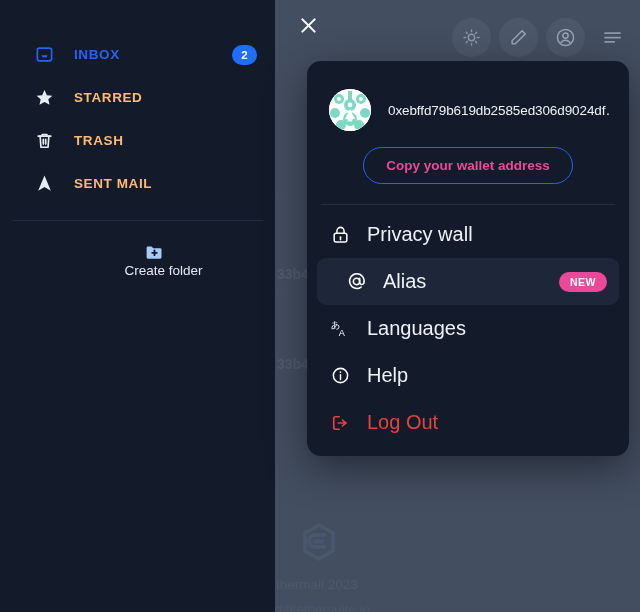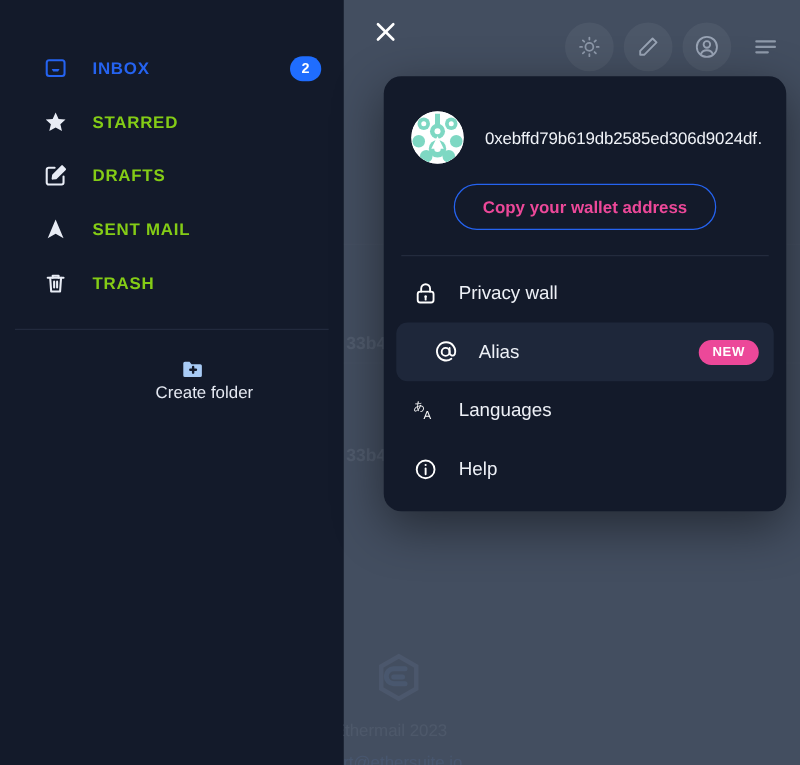--- a/index.html
+++ b/index.html
@@ -30,21 +30,21 @@
   .nav-icon {
     width: 22px; height: 22px;
     display: flex; align-items: center; justify-content: center;
     flex: 0 0 22px;
   }
   .nav-label {
     margin-left: 19px;
     font-size: 13.5px;
     font-weight: bold;
     letter-spacing: 0.6px;
-    color: #84cc16;
+    color: #fdba74;
     white-space: nowrap;
   }
   .nav-item.active .nav-label { color: #2563f0; }
   .nav-badge {
     margin-left: auto;
     min-width: 25px; height: 20px;
     border-radius: 10px;
     background: #1f6dff;
     color: #ffffff;
     font-size: 11.5px; font-weight: bold;
@@ -188,21 +188,21 @@
     border-radius: 9px;
     cursor: pointer;
   }
   .menu-item.highlight { background: #1e273a; padding-left: 28px; }
   .mi-icon {
     width: 22px; height: 22px; flex: 0 0 22px;
     display: flex; align-items: center; justify-content: center;
   }
   .mi-label {
     margin-left: 16px;
-    font-size: 15px;
+    font-size: 20px;
     color: #eef1f7;
     white-space: nowrap;
   }
   .menu-item.danger .mi-label { color: #e8413f; }
   .mi-badge {
     margin-left: auto;
     background: #ec4899;
     color: #fff;
     font-size: 10.5px; font-weight: bold;
     letter-spacing: 0.5px;
@@ -258,50 +258,41 @@
 
       <div class="nav-item">
         <span class="nav-icon">
           <svg width="19" height="19" viewBox="0 0 24 24" fill="#e8ecf5">
             <polygon points="12,2.5 15,9 22,9.7 16.8,14.3 18.4,21.2 12,17.6 5.6,21.2 7.2,14.3 2,9.7 9,9"></polygon>
           </svg>
         </span>
         <span class="nav-label">STARRED</span>
       </div>
 
-      <div class="nav-item">
-        <span class="nav-icon">
-          <svg width="19" height="19" viewBox="0 0 24 24" fill="none" stroke="#e8ecf5" stroke-width="2.1" stroke-linecap="round" stroke-linejoin="round">
-            <path d="M20 13v6a2 2 0 0 1-2 2H5a2 2 0 0 1-2-2V6a2 2 0 0 1 2-2h6"></path>
-            <path d="M18.5 2.5 21.5 5.5 12.5 14.5 9 15 9.5 11.5z" fill="#e8ecf5"></path>
-          </svg>
-        </span>
-        <span class="nav-label">DRAFTS</span>
-      </div>
-
-
-      <div class="nav-item">
-        <span class="nav-icon">
-          <svg width="19" height="19" viewBox="0 0 24 24" fill="#e8ecf5">
-            <path d="M12 2 L20 21 L12 16.5 L4 21 Z"></path>
-          </svg>
-        </span>
-        <span class="nav-label">SENT MAIL</span>
-      </div>
+
 
       <div class="nav-item">
         <span class="nav-icon">
           <svg width="19" height="19" viewBox="0 0 24 24" fill="none" stroke="#e8ecf5" stroke-width="2.1" stroke-linecap="round" stroke-linejoin="round">
             <path d="M4 6.5h16"></path>
             <path d="M9 6.5V4.5h6v2"></path>
             <path d="M6.5 6.5 7.5 20.5h9l1-14"></path>
             <path d="M10.5 10.5v6M13.5 10.5v6"></path>
           </svg>
         </span>
         <span class="nav-label">TRASH</span>
+      </div>
+
+      <div class="nav-item">
+        <span class="nav-icon">
+          <svg width="19" height="19" viewBox="0 0 24 24" fill="#e8ecf5">
+            <path d="M12 2 L20 21 L12 16.5 L4 21 Z"></path>
+          </svg>
+        </span>
+        <span class="nav-label">SENT MAIL</span>
       </div>
 
     </div>
 
     <div class="nav-sep"></div>
 
     <div class="create-folder">
       <span class="nav-icon">
         <svg width="21" height="21" viewBox="0 0 24 24">
           <path d="M3 6.5a1.5 1.5 0 0 1 1.5-1.5h4.2l1.8 2.2h8a1.5 1.5 0 0 1 1.5 1.5v8.8a1.5 1.5 0 0 1-1.5 1.5h-14A1.5 1.5 0 0 1 3 17.5z" fill="#a8cbf5"></path>
@@ -423,17 +414,27 @@
         <span class="mi-icon">
           <svg width="19" height="19" viewBox="0 0 24 24" fill="none" stroke="#ffffff" stroke-width="1.9" stroke-linecap="round">
             <circle cx="12" cy="12" r="9"></circle>
             <circle cx="12" cy="7.6" r="1.1" fill="#ffffff" stroke="none"></circle>
             <path d="M12 11v6"></path>
           </svg>
         </span>
         <span class="mi-label">Help</span>
       </div>
 
+      <div class="menu-item danger">
+        <span class="mi-icon">
+          <svg width="20" height="20" viewBox="0 0 24 24" fill="none" stroke="#e8413f" stroke-width="2" stroke-linecap="round" stroke-linejoin="round">
+            <path d="M11 4.5H6.5A2 2 0 0 0 4.5 6.5v11a2 2 0 0 0 2 2H11"></path>
+            <path d="M15 8.5 19 12l-4 3.5"></path>
+            <path d="M10 12h9"></path>
+          </svg>
+        </span>
+        <span class="mi-label">Log Out</span>
+      </div>
 
     </div>
   </div>
 
 </div>
 
 </body></html>

